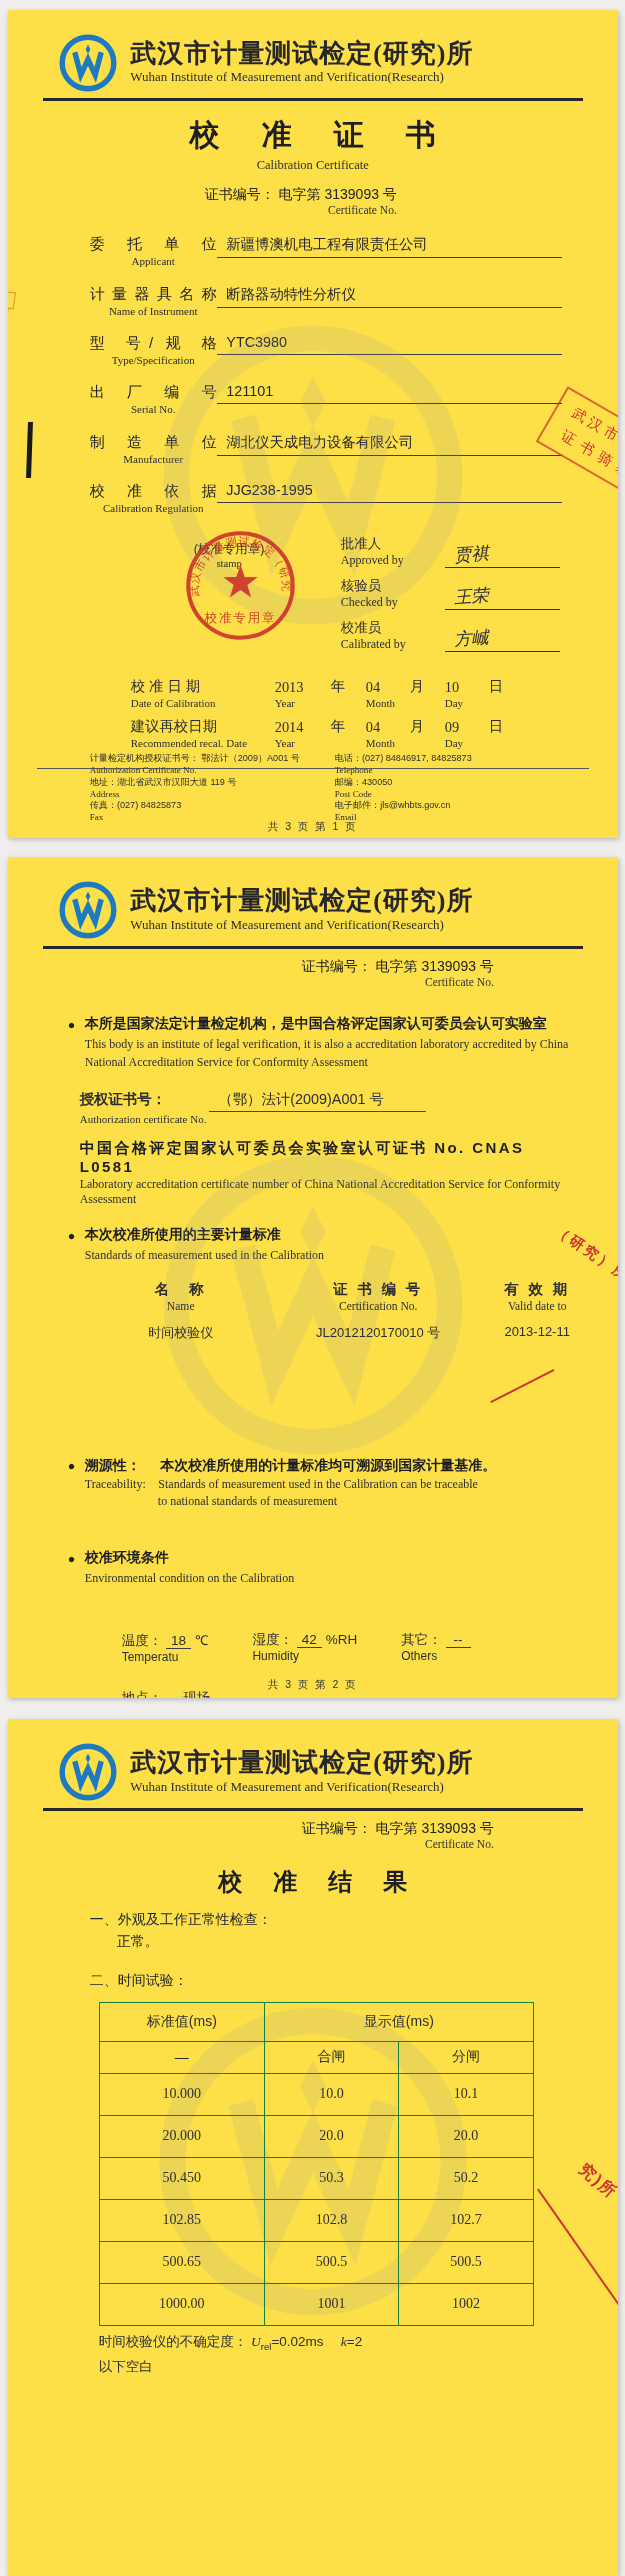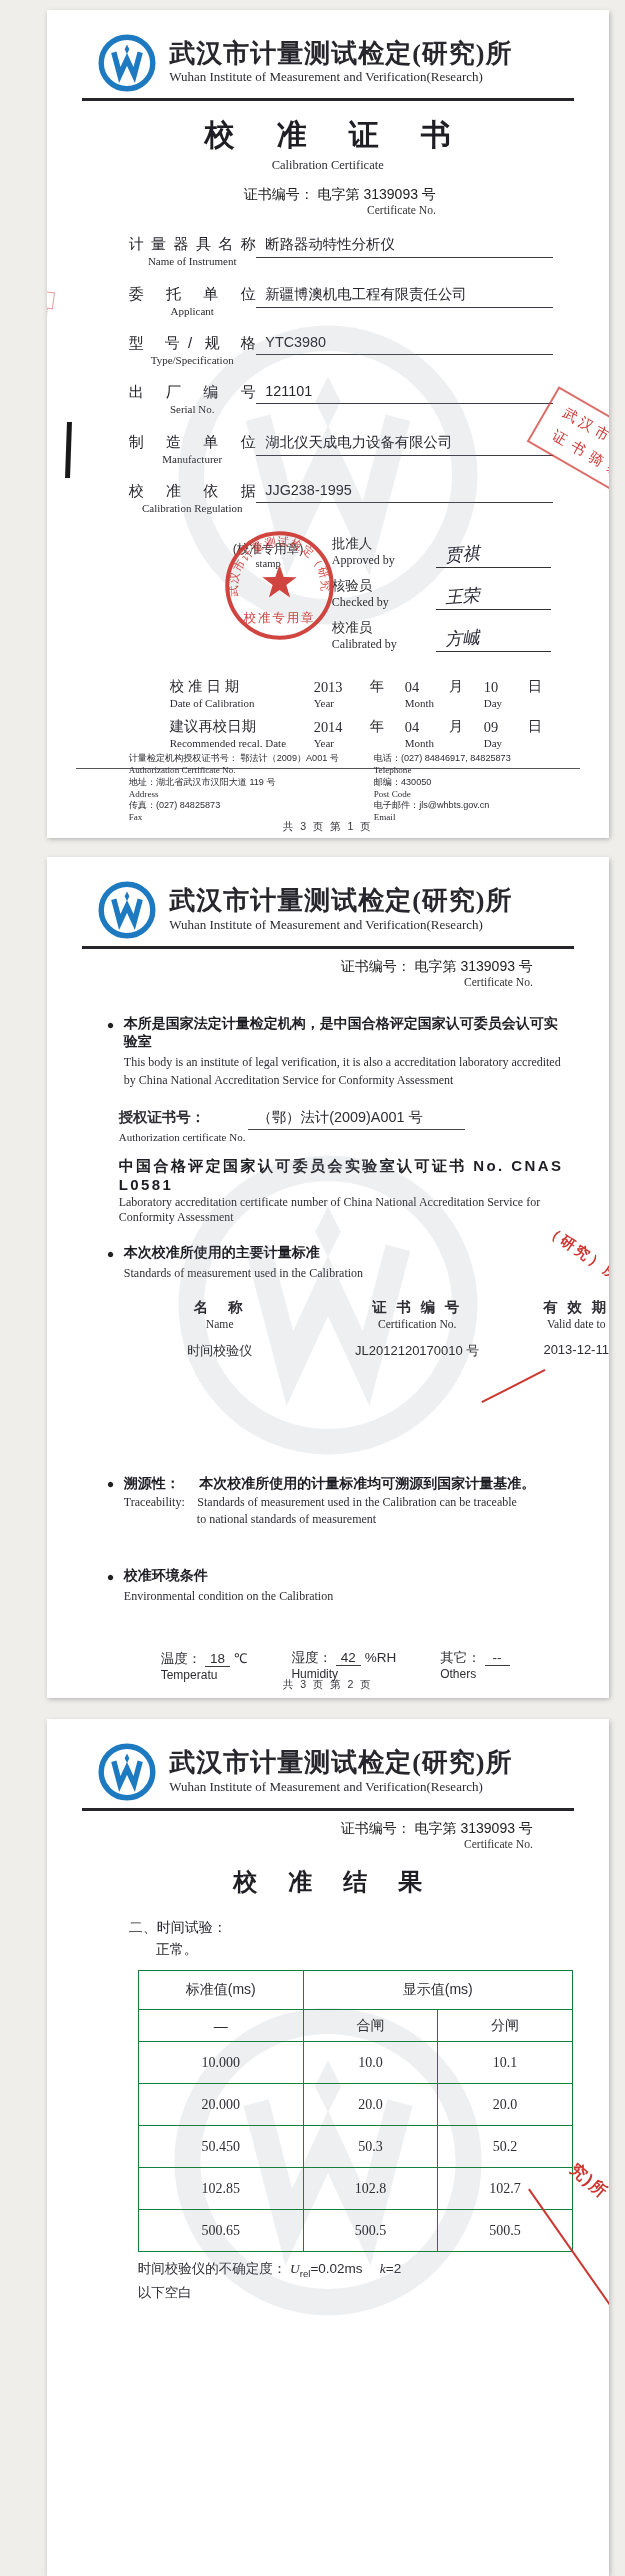--- a/index.html
+++ b/index.html
@@ -4,22 +4,22 @@
 <style>
   * { box-sizing: border-box; margin: 0; padding: 0; }
   html,body { width:626px; }
   body {
     height:2576px; position:relative; overflow:hidden;
     background:#efeeea;
     font-family:"Liberation Serif","DejaVu Serif",serif;
     color:#2d2d33;
   }
   .page {
-    position:absolute; left:7.7px; width:562px; background:#ffffff;
-    box-shadow:1px 1.9px 4.8px rgba(60,60,70,.35); overflow:hidden;margin-left:39px;
+    position:absolute; left:7.7px; width:610px; background:#fde047;
+    box-shadow:1px 1.9px 4.8px rgba(60,60,70,.35); overflow:hidden;
   }
   #p1{ top:9.6px;  height:828px; }
   #p2{ top:857px; height:841px; }
   #p3{ top:1719px;height:857px; }
 
   
   .hdr{ display:flex; align-items:center; gap:12.5px; padding:23px 0 0 50px; }
   .hcn{ font-size:26px; font-weight:bold; color:#26262c; letter-spacing:1px;
         font-family:"Liberation Serif",serif; line-height:1.05; }
   .hen{ font-size:13px; color:#2c2c32; margin-top:1.9px; }
@@ -180,31 +180,31 @@
   <div class="p1te">Calibration Certificate</div>
 
   <div class="certline cert-c">
     <div class="cn"><span>证书编号：</span> <span>电字第 3139093 号</span></div>
     <div class="en">Certificate No.</div>
   </div>
 
   <div class="fields">
     <div class="frow">
       <div class="flbl">
+          <div class="cn">委 托 单 位</div>
+          <div class="en">Applicant</div>
+        </div>
+      <div class="fval">新疆博澳机电工程有限责任公司</div>
+    </div>
+    <div class="frow">
+      <div class="flbl">
           <div class="cn">计 量 器 具 名 称</div>
           <div class="en">Name of Instrument</div>
         </div>
       <div class="fval">断路器动特性分析仪</div>
-    </div>
-    <div class="frow">
-      <div class="flbl">
-          <div class="cn">委 托 单 位</div>
-          <div class="en">Applicant</div>
-        </div>
-      <div class="fval">新疆博澳机电工程有限责任公司</div>
     </div>
     <div class="frow">
       <div class="flbl">
           <div class="cn">型 号/ 规 格</div>
           <div class="en">Type/Specification</div>
         </div>
       <div class="fval">YTC3980</div>
     </div>
     <div class="frow">
       <div class="flbl">
@@ -478,22 +478,23 @@
   </div>
   <div class="hrule"></div>
 
   <div class="certline cert-r">
     <div class="cn"><span>证书编号：</span> <span>电字第 3139093 号</span></div>
     <div class="en" style="padding-left:27px">Certificate No.</div>
   </div>
 
   <div class="p3t">校 准 结 果</div>
 
+  <div class="item">一、外观及工作正常性检查：</div>
+  <div class="item sub">正常。</div>
   <div class="item" style="margin-top:21px">二、时间试验：</div>
-  <div class="item sub">正常。</div>
 
   <div class="t3wrap">
     <table class="t3">
       <tbody>
           <tr class="hr1">
         <td class="c1">标准值(ms)</td>
         <td colspan="2">显示值(ms)</td>
       </tr>
       <tr class="hr2">
         <td>—</td>
@@ -518,20 +519,25 @@
       <tr class="dr">
         <td>102.85</td>
         <td>102.8</td>
         <td>102.7</td>
       </tr>
       <tr class="dr">
         <td>500.65</td>
         <td>500.5</td>
         <td>500.5</td>
       </tr>
+      <tr class="dr">
+        <td>1000.00</td>
+        <td>1001</td>
+        <td>1002</td>
+      </tr>
     </tbody>
       </table>
   </div>
 
   <div class="unc">
     <span>时间校验仪的不确定度：</span>
     <i>U</i><sub>rel</sub><span>=0.02ms</span>
     <span style="margin-left:13.5px"><i>k</i><span>=2</span></span>
   </div>
   <div class="blankline">以下空白</div>

